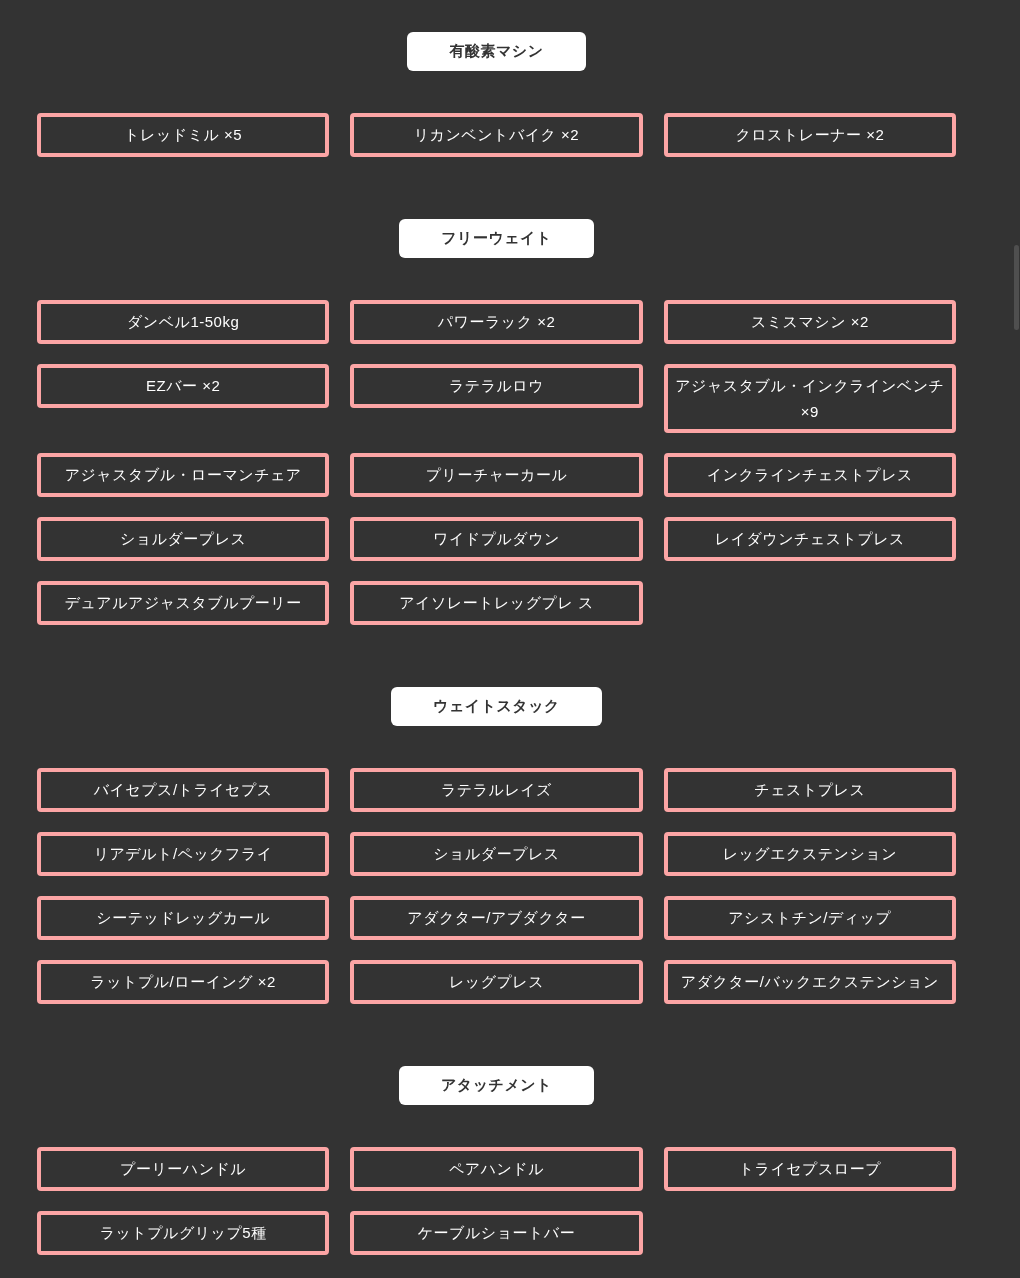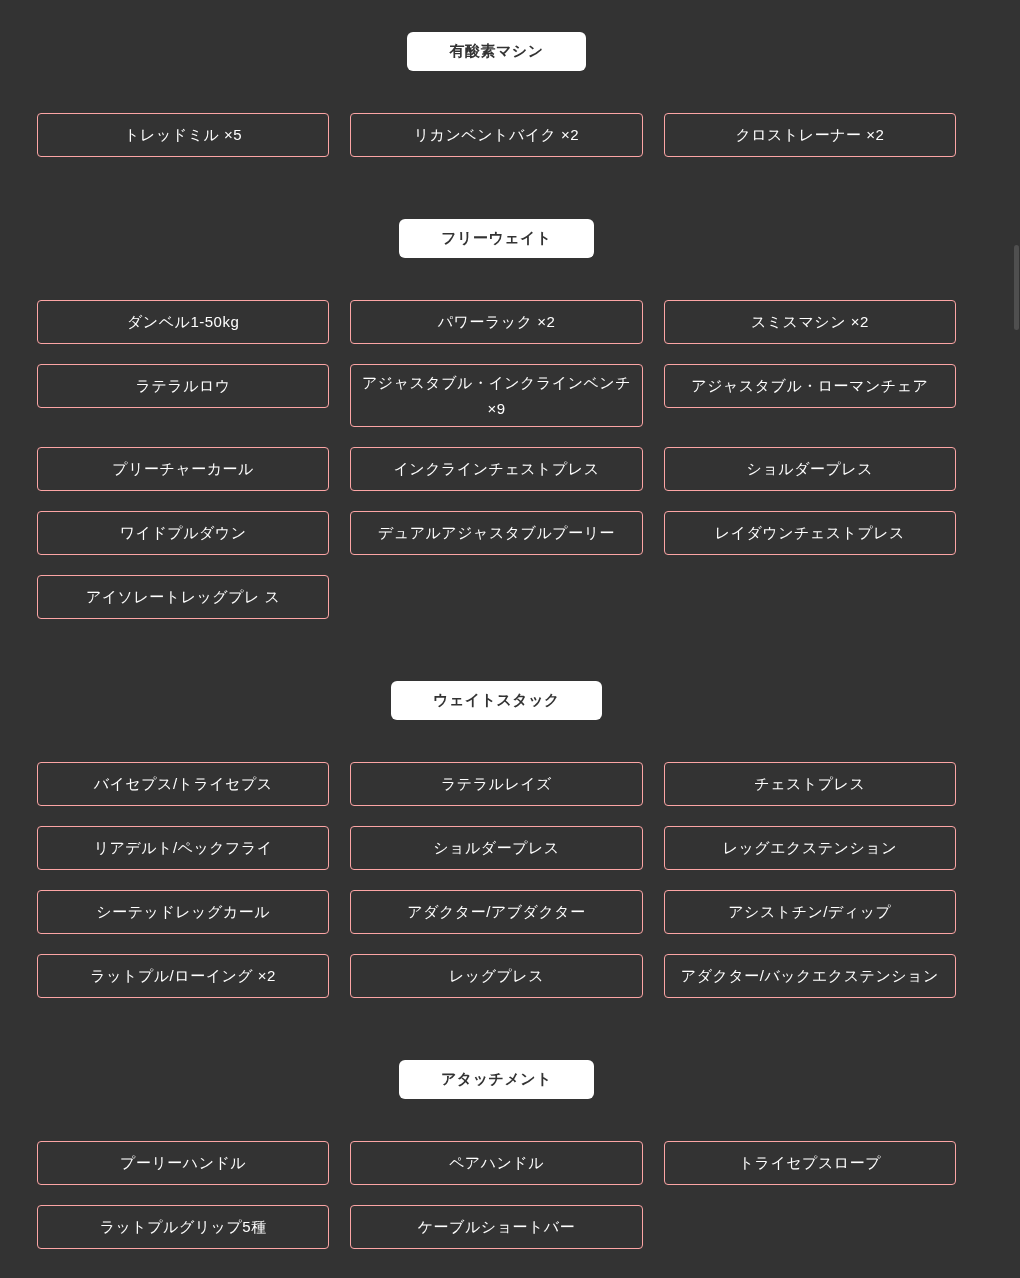--- a/index.html
+++ b/index.html
@@ -39,21 +39,21 @@
     row-gap: 20px;
     align-items: start;
   }
   .equip-btn {
     display: flex;
     align-items: center;
     justify-content: center;
     width: 100%;
     min-height: 44px;
     background: transparent;
-    border: 1px solid #fca5a5;
+    border: 4px solid #fca5a5;
     border-radius: 4px;
     color: #ffffff;
     font-family: "Liberation Sans", "DejaVu Sans", sans-serif;
     font-size: 15px;
     font-weight: 500;
     letter-spacing: 0.5px;
     line-height: 1.7;
     padding: 5px 7px;
     text-align: center;
     cursor: pointer;
@@ -85,39 +85,40 @@
 
   <section class="section">
     <div class="section-header">フリーウェイト</div>
     <div class="grid">
   <button class="equip-btn" type="button">ダンベル1-50kg</button>
 
   <button class="equip-btn" type="button">パワーラック ×2</button>
 
   <button class="equip-btn" type="button">スミスマシン ×2</button>
 
+  <button class="equip-btn" type="button">EZバー ×2</button>
 
   <button class="equip-btn" type="button">ラテラルロウ</button>
 
   <button class="equip-btn" type="button">アジャスタブル・インクラインベンチ ×9</button>
 
 
   <button class="equip-btn" type="button">アジャスタブル・ローマンチェア</button>
 
   <button class="equip-btn" type="button">プリーチャーカール</button>
 
   <button class="equip-btn" type="button">インクラインチェストプレス</button>
 
   <button class="equip-btn" type="button">ショルダープレス</button>
 
   <button class="equip-btn" type="button">ワイドプルダウン</button>
 
+  <button class="equip-btn" type="button">レイダウンチェストプレス</button>
+
   <button class="equip-btn" type="button">デュアルアジャスタブルプーリー</button>
-
-  <button class="equip-btn" type="button">レイダウンチェストプレス</button>
 
   <button class="equip-btn" type="button">アイソレートレッグプレ ス</button>
 </div>
   </section>
 
   <section class="section">
     <div class="section-header">ウェイトスタック</div>
     <div class="grid">
   <button class="equip-btn" type="button">バイセプス/トライセプス</button>
 

